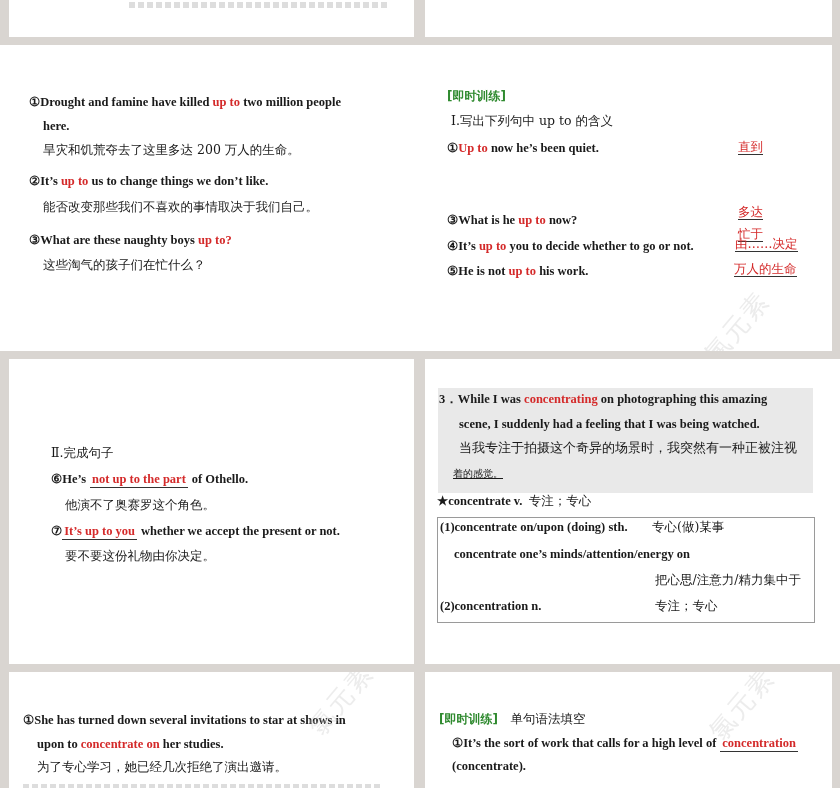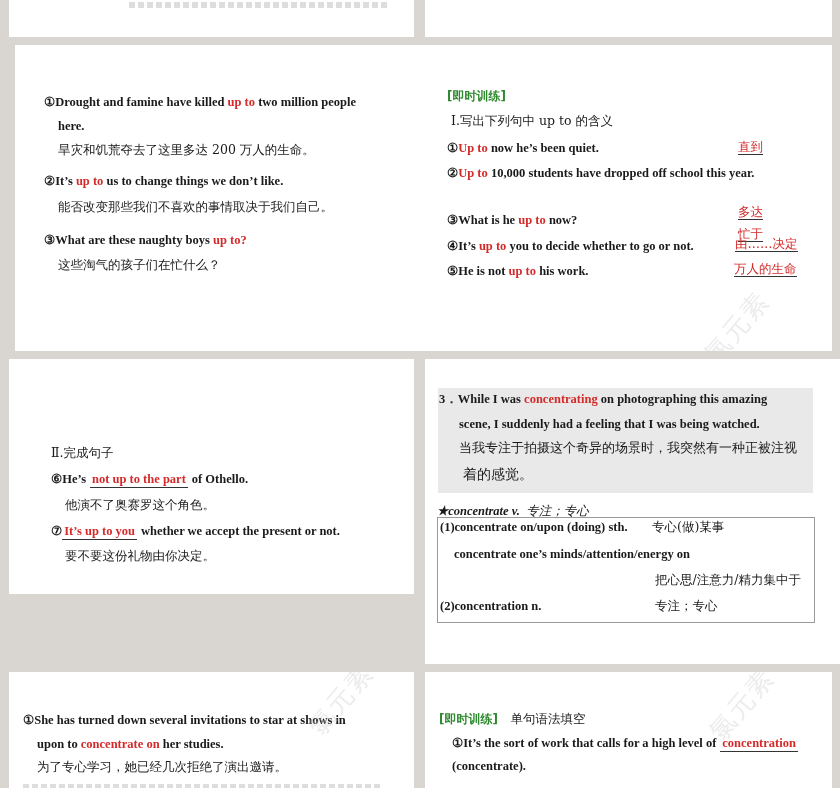--- a/index.html
+++ b/index.html
@@ -1,23 +1,23 @@
 <!DOCTYPE html>
 <html><head>
 <meta charset="utf-8">
 <style>
   html,body{margin:0;padding:0;}
   body{width:840px;height:788px;background:#d9d5d1;position:relative;overflow:hidden;
        font-family:"Liberation Serif","DejaVu Serif",serif;color:#1a1a1a;}
   .panel{position:absolute;background:#ffffff;overflow:hidden;}
   .p-tl{left:9px;top:-10px;width:405px;height:47px;}
   .p-tr{left:425px;top:-10px;width:407px;height:47px;}
-  .p-l2{left:15px;top:45px;width:459px;height:306px;}
+  .p-l2{left:0;top:45px;width:459px;height:306px;}
   .p-r2{left:425px;top:45px;width:407px;height:306px;}
-  .p-l3{left:9px;top:359px;width:405px;height:235px;}
+  .p-l3{left:9px;top:359px;width:405px;height:305px;}
   .p-r3{left:425px;top:359px;width:472px;height:305px;}
   .p-l4{left:9px;top:672px;width:405px;height:130px;}
   .p-r4{left:425px;top:672px;width:407px;height:130px;}
   .ln{position:absolute;white-space:nowrap;font-size:12.5px;font-weight:bold;line-height:16px;}
   .zh{font-weight:normal;font-size:12.5px;font-family:"DejaVu Serif",serif;}
   .red{color:#d42a2a;}
   .green{color:#2f8a2f;font-weight:bold;font-family:"DejaVu Sans",sans-serif;font-size:12px;}
   .ans{position:absolute;color:#d42a2a;font-size:12.5px;border-bottom:1.5px solid #333;line-height:15px;font-family:"DejaVu Serif",serif;}
   .blank{border-bottom:1.5px solid #333;display:inline-block;padding:0 2px;margin:0 4px;}
   .shade{position:absolute;left:13px;top:29px;width:375px;height:105px;background:#e9e9e9;}
@@ -45,21 +45,20 @@
   <div class="ln zh" style="left:43px;top:212px;">这些淘气的孩子们在忙什么？</div>
 </div>
 
 <div class="panel p-r2">
   <div class="ln green" style="left:22px;top:43px;">[即时训练]</div>
   <div class="ln zh" style="left:26px;top:68px;">Ⅰ.写出下列句中 up to  的含义</div>
 
   <div class="ln" style="left:22px;top:95px;"><span>①</span><span class="red">Up to</span><span> now he’s been quiet.</span></div>
   <div class="ans" style="left:313px;top:94px;">直到</div>
 
-  <div class="ln" style="left:22px;top:120px;"><span>②</span><span class="red">Up to</span><span> 10,000 students have dropped off school this year.</span></div>
   <div class="ans" style="left:313px;top:159px;">多达</div>
 
   <div class="ln" style="left:22px;top:167px;"><span>③What is he </span><span class="red">up to</span><span> now?</span></div>
   <div class="ans" style="left:313px;top:165px;margin-top:16px;">忙于</div>
 
   <div class="ln" style="left:22px;top:193px;"><span>④It’s </span><span class="red">up to</span><span> you to decide whether to go or not.</span></div>
   <div class="ans" style="left:310px;top:191px;">由……决定</div>
 
   <div class="ln" style="left:22px;top:218px;"><span>⑤He is not </span><span class="red">up to</span><span> his work.</span></div>
   <div class="ans" style="left:309px;top:216px;">万人的生命</div>
@@ -74,22 +73,22 @@
   <div class="ln" style="left:42px;top:164px;"><span>⑦</span><span class="blank red" style="margin-left:0">It’s up to you</span><span>whether we accept the present or not.</span></div>
   <div class="ln zh" style="left:56px;top:189px;">要不要这份礼物由你决定。</div>
   <div class="wm" style="left:285px;top:-60px;">氯元素</div>
 </div>
 
 <div class="panel p-r3">
   <div class="shade"></div>
   <div class="ln" style="left:14px;top:32px;"><span>3．While I was </span><span class="red">concentrating</span><span> on photographing this amazing</span></div>
   <div class="ln" style="left:34px;top:57px;">scene, I suddenly had a feeling that I was being watched.</div>
   <div class="ln zh" style="left:34px;top:81px;font-size:13px;">当我专注于拍摄这个奇异的场景时，我突然有一种正被注视</div>
-  <div class="ln zh" style="left:38px;top:107px;font-size:14px;">着的感觉。</div>
-  <div class="ln" style="left:12px;top:144px;font-style:italic;"><span>★concentrate v.</span>&nbsp;&nbsp;<span class="zh">专注；专心</span></div>
+  <div class="ln zh" style="left:28px;top:107px;font-size:10px;text-decoration:underline;">着的感觉。</div>
+  <div class="ln" style="left:12px;top:134px;"><span>★concentrate v.</span>&nbsp;&nbsp;<span class="zh">专注；专心</span></div>
   <div class="box">
     <div class="ln" style="left:2px;top:1px;">(1)concentrate on/upon (doing) sth.</div>
     <div class="ln zh" style="left:214px;top:1px;">专心(做)某事</div>
     <div class="ln" style="left:16px;top:28px;">concentrate one’s minds/attention/energy on</div>
     <div class="ln zh" style="left:217px;top:54px;">把心思/注意力/精力集中于</div>
     <div class="ln" style="left:2px;top:80px;">(2)concentration n.</div>
     <div class="ln zh" style="left:217px;top:80px;">专注；专心</div>
   </div>
 </div>
 

